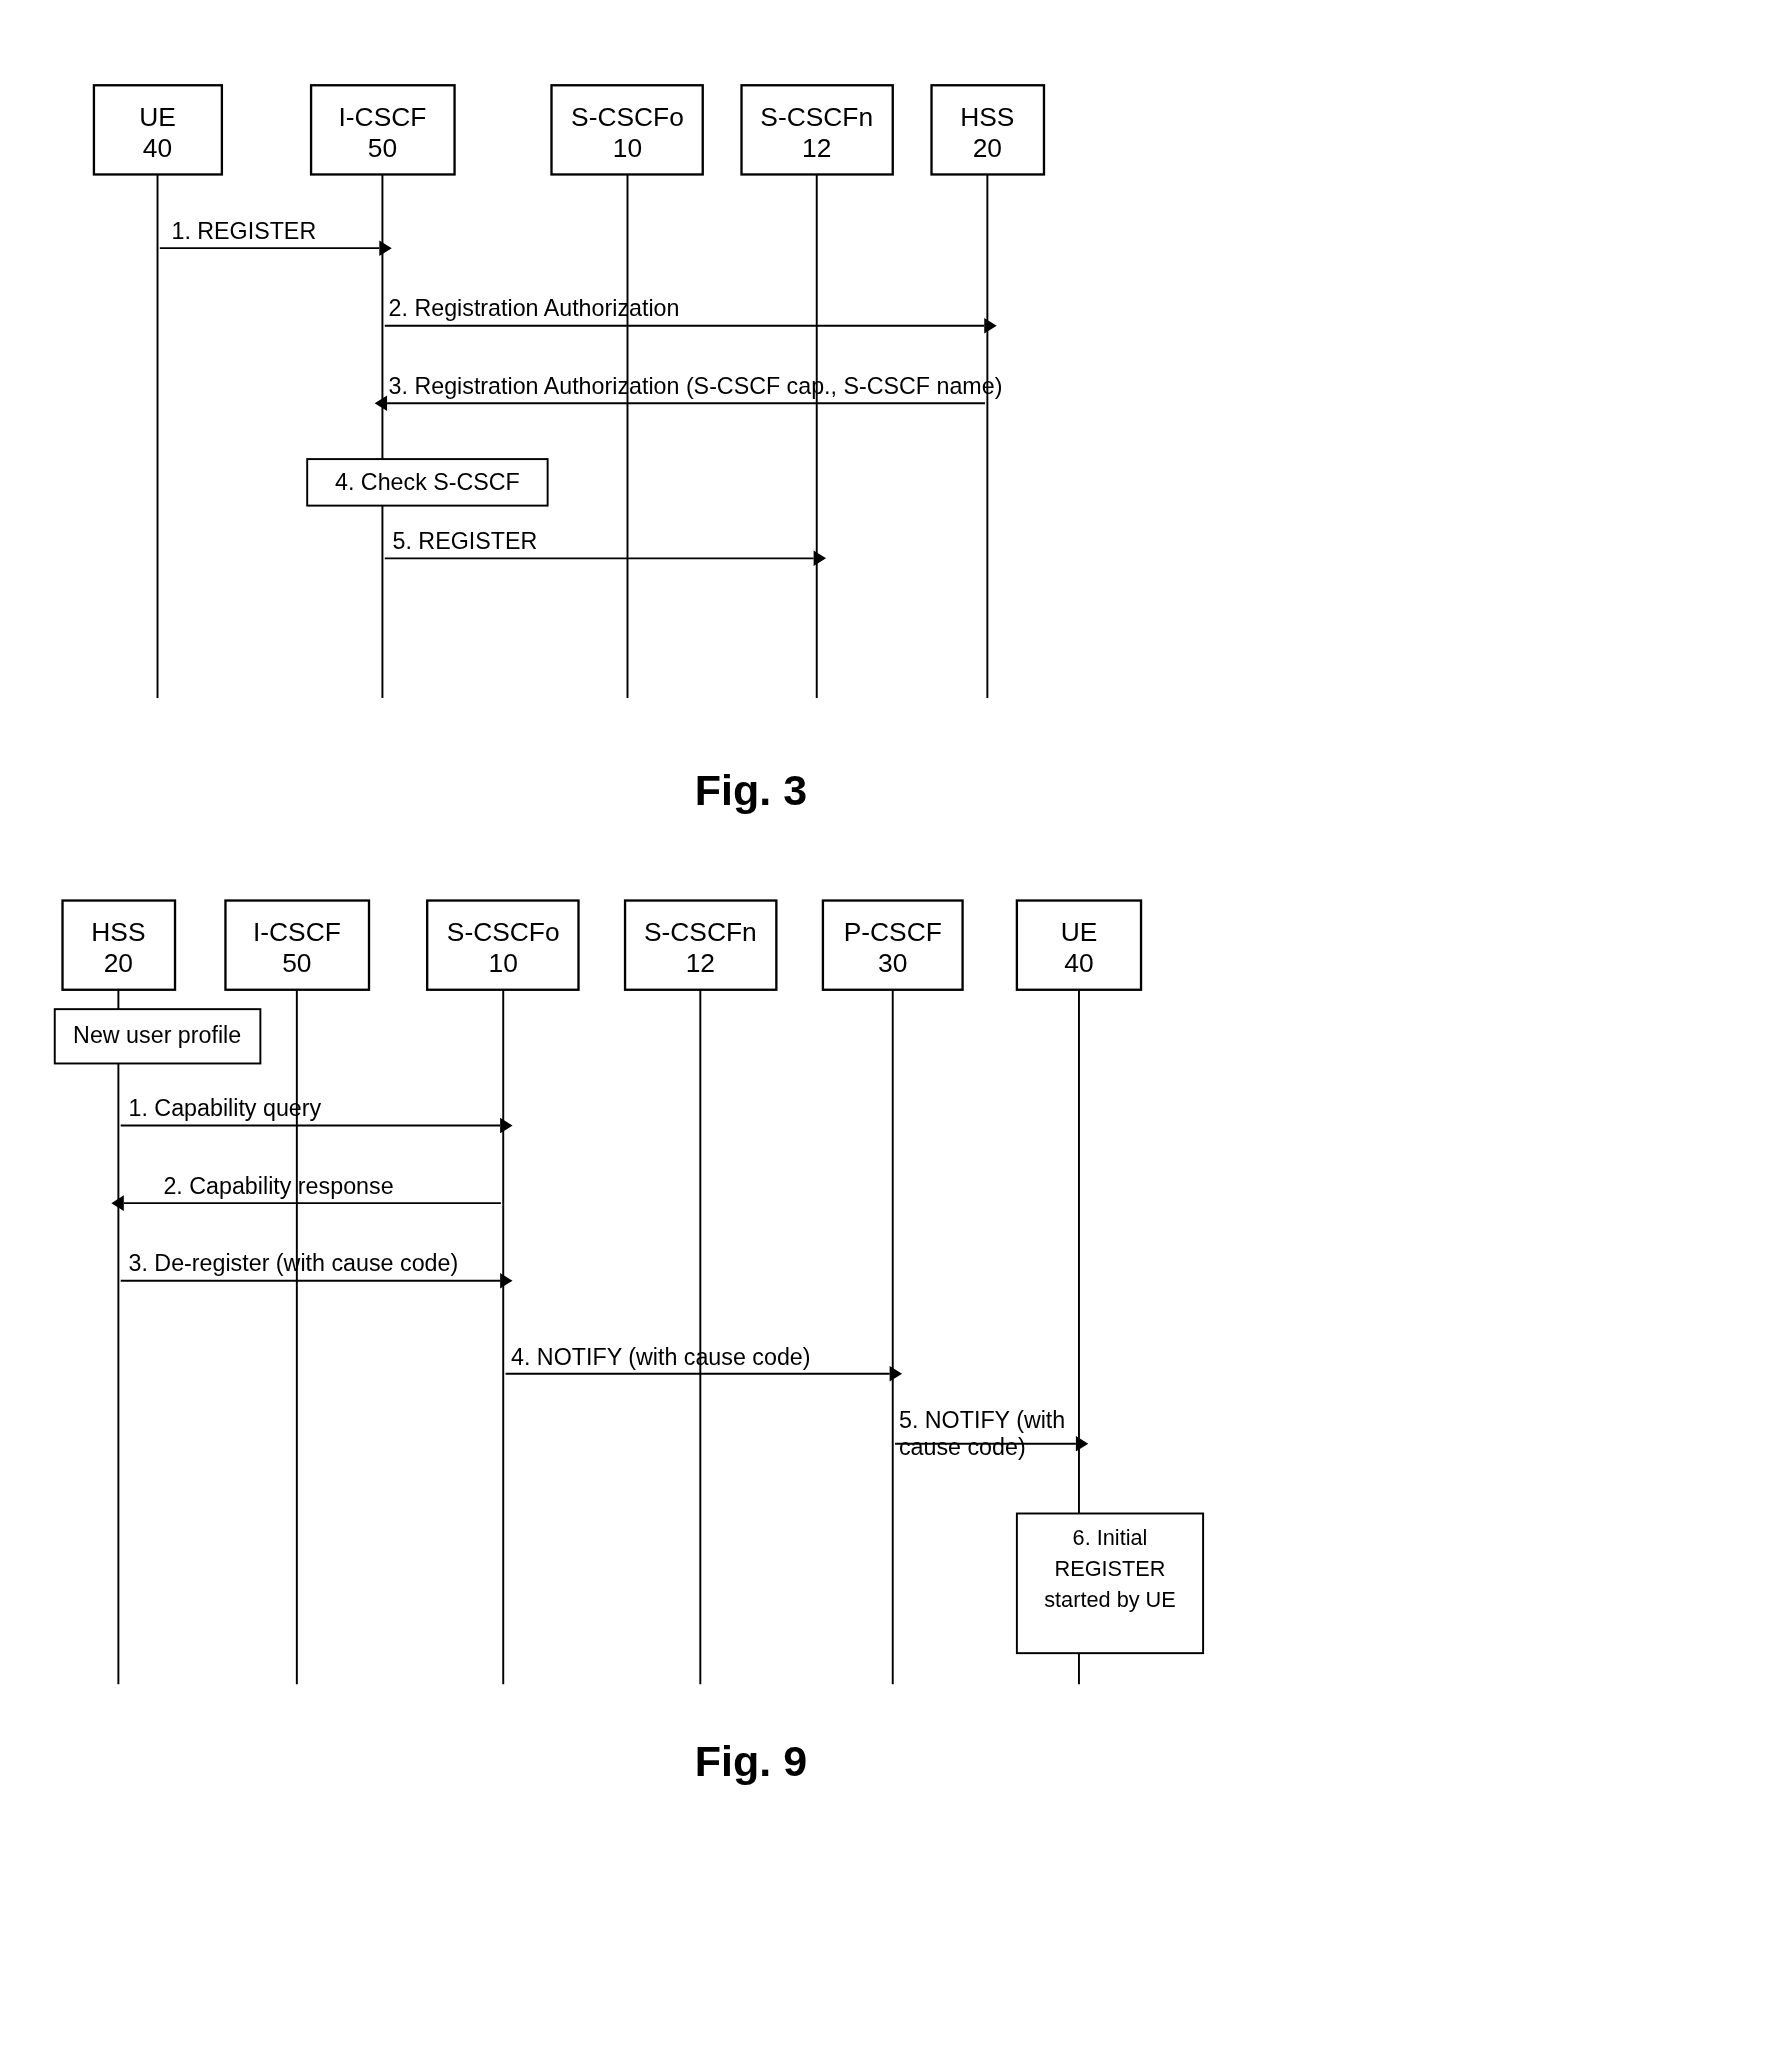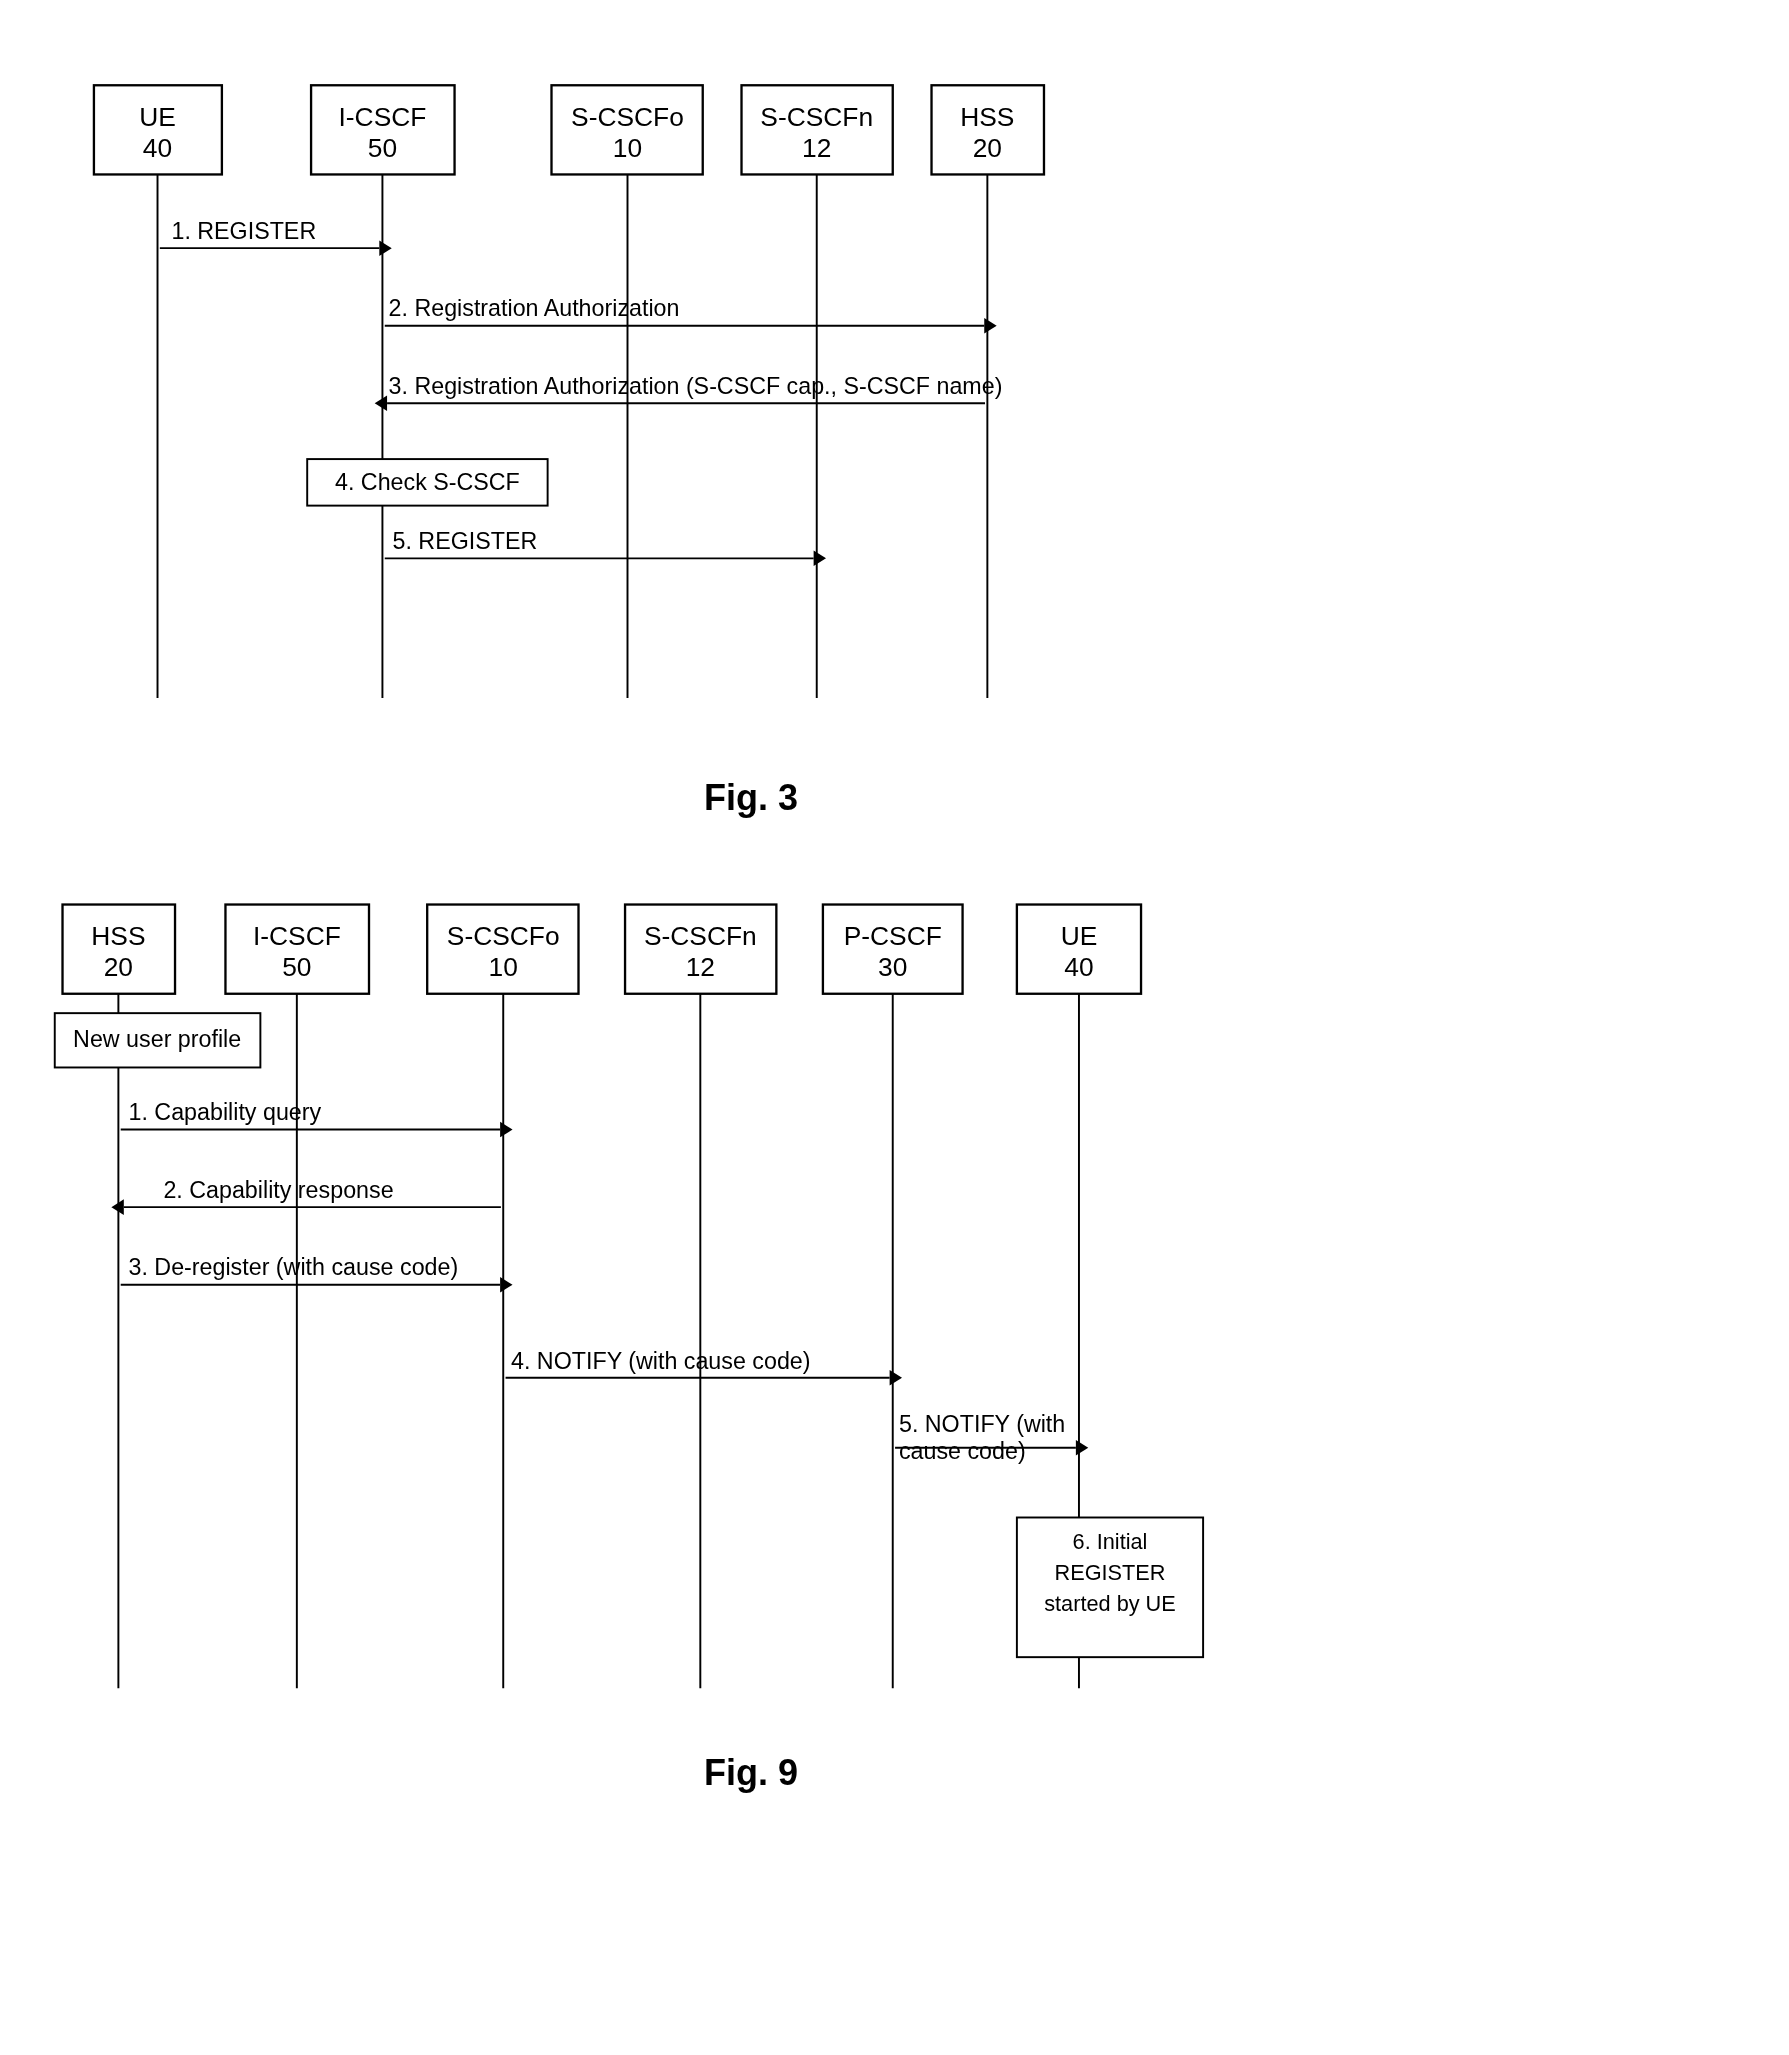--- a/index.html
+++ b/index.html
@@ -27,23 +27,23 @@
     
     .fig4-area {
       position: relative;
       width: 1707px;
       height: 854px;
       margin: 62px auto 0;
     }
 
     .fig-caption {
       text-align: center;
-      font-size: 36px;
+      font-size: 43px;
       font-weight: bold;
-      margin-top: 17px;
+      margin-top: 6px;
     }
 
     svg.diagram-svg {
       position: absolute;
       top: 0;
       left: 0;
       width: 100%;
       height: 100%;
       overflow: visible;
       pointer-events: none;

